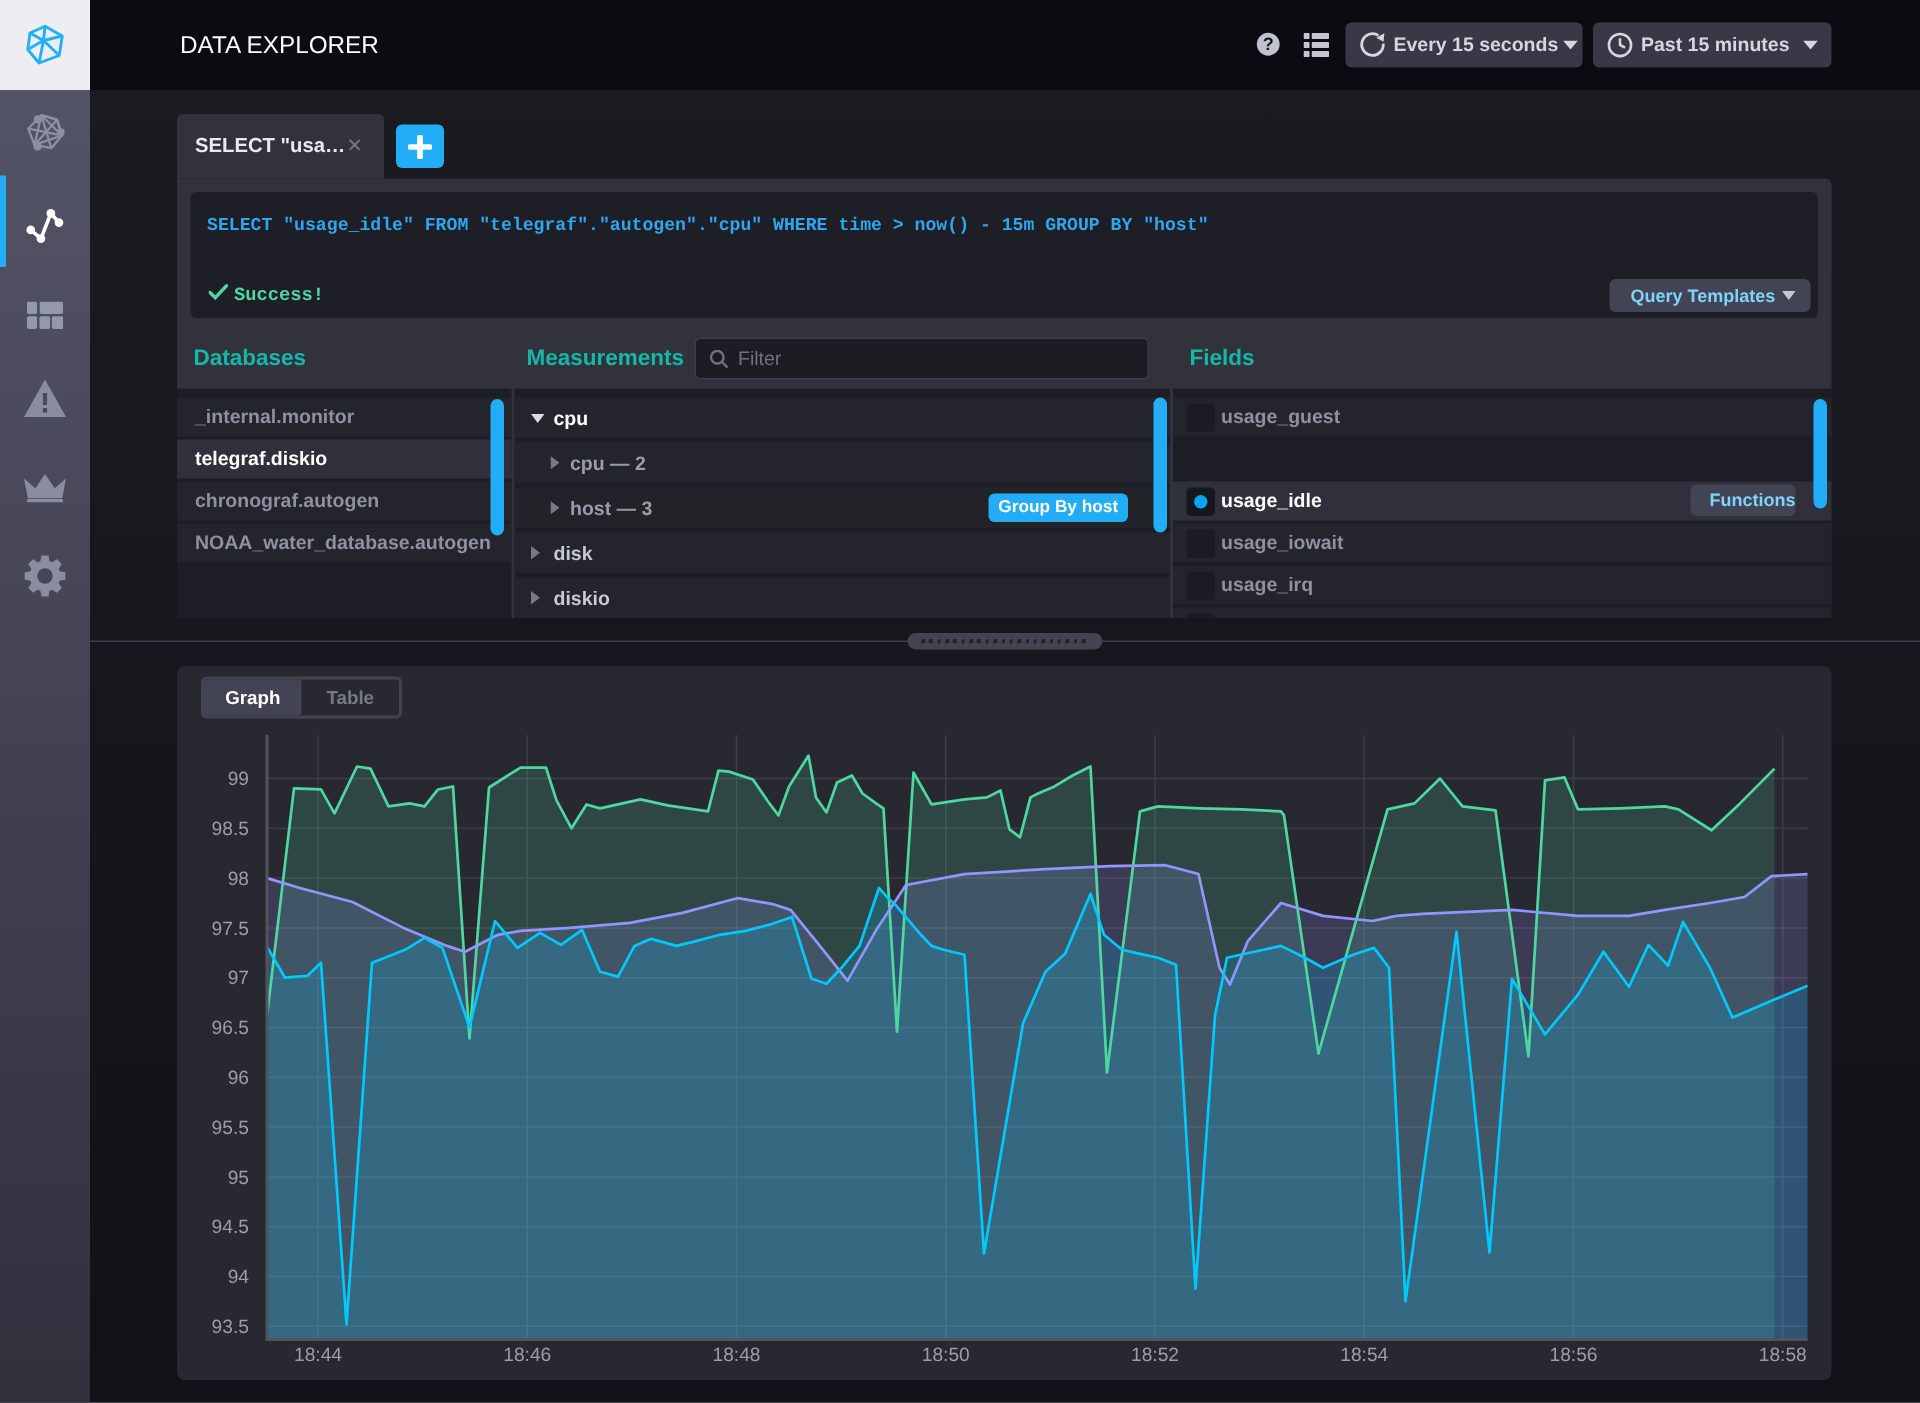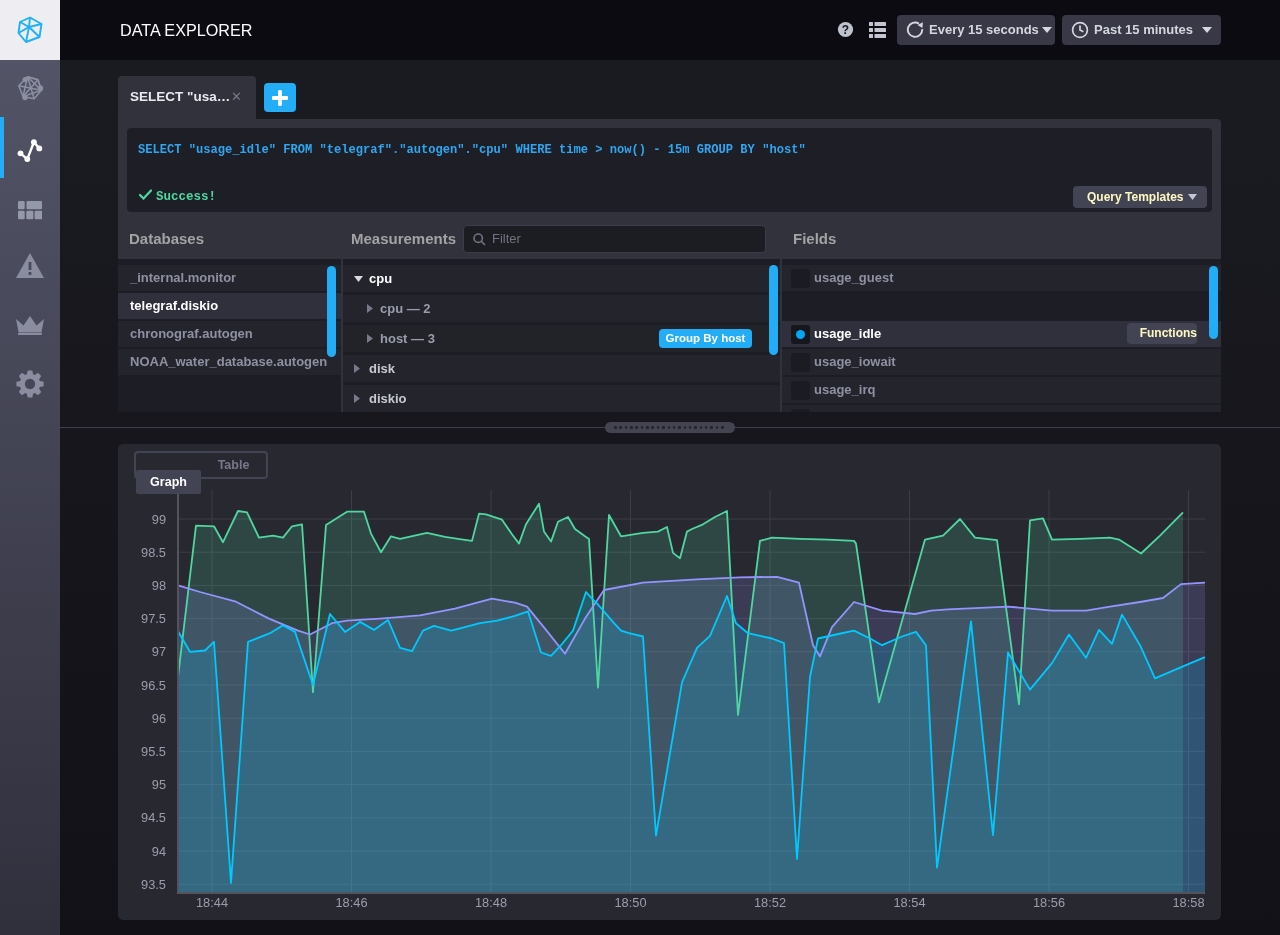--- a/index.html
+++ b/index.html
@@ -15,23 +15,23 @@
   #sidebar { left:0; top:0; width:60px; height:935px; background:linear-gradient(180deg,#555669 0%,#30303d 100%); }
   #logo { left:0; top:0; width:60px; height:60px; background:#eeeef2; }
   #activebar { left:0; top:117px; width:4px; height:61px; background:#22ADF6; }
   
   #qtab { left:118px; top:76px; width:138px; height:43px; background:#32323d; border-radius:4px 4px 0 0; }
   #plusbtn { left:264px; top:83px; width:32px; height:29px; background:#22ADF6; border-radius:4px; }
   #qpanel { left:118px; top:119px; width:1103px; height:293px; background:#32323d; border-radius:0 4px 4px 4px; }
   #codearea { left:9px; top:9px; width:1085px; height:84px; background:#1e1e26; border-radius:4px; position:absolute; }
   #codetext { left:11px; top:15px; font-family:"Liberation Mono", monospace; font-size:12.1px; font-weight:bold; color:#2ea7f0; white-space:pre; }
   #successrow { left:13px; top:62px; font-family:"Liberation Mono", monospace; font-size:12.5px; font-weight:bold; color:#4ED8A0; }
-  .graybtn { background:#434453; border-radius:4px; color:#fef9c3; font-weight:bold; position:absolute; }
+  .graybtn { background:#434453; border-radius:4px; color:#7dd3fc; font-weight:bold; position:absolute; }
   #qtbtn { left:946px; top:58px; width:134px; height:22px; font-size:12px; line-height:22px; text-align:left; padding-left:14px; }
-  .colhead { top:111px; font-size:15px; font-weight:bold; color:#a3a3a3; position:absolute; }
+  .colhead { top:111px; font-size:15px; font-weight:bold; color:#14b8a6; position:absolute; }
   #filter { left:345px; top:106px; width:303px; height:28px; background:#1c1c23; border:1px solid #3c3c4a; border-radius:4px; position:absolute; }
   .list { top:140px; height:153px; background:#1d1d25; position:absolute; overflow:hidden; }
   .row { position:absolute; left:0; width:100%; height:26px; background:#24242d; color:#8e91a1; font-size:13px; font-weight:bold; line-height:26px; }
   .rowsel { background:#30303c; color:#ffffff; }
   .sbar { position:absolute; width:9px; border-radius:4.5px; background:#22ADF6; }
   
   #divline { left:60px; top:427px; width:1220px; height:1px; background:#3e3e4d; }
   #handle { left:605px; top:422px; width:130px; height:11px; background:#434450; border-radius:5.5px; }
   
   #gpanel { left:118px; top:444px; width:1103px; height:476px; background:#282831; border-radius:5px; }
@@ -306,16 +306,16 @@
         <text x="233.5" y="463" text-anchor="middle">18:46</text>
         <text x="373.0" y="463" text-anchor="middle">18:48</text>
         <text x="512.5" y="463" text-anchor="middle">18:50</text>
         <text x="652.0" y="463" text-anchor="middle">18:52</text>
         <text x="791.5" y="463" text-anchor="middle">18:54</text>
         <text x="931.0" y="463" text-anchor="middle">18:56</text>
         <text x="1070.5" y="463" text-anchor="middle">18:58</text>
       </g>
 </svg>
 <div id="toggle">
-      <div style="background:#434453;color:#fff;border-radius:2px;margin-top:17px;">Graph</div>
+      <div style="background:#434453;color:#fff;border-radius:2px;">Graph</div>
       <div style="color:#757888;">Table</div>
     </div>
 </div>
 
 </body></html>

